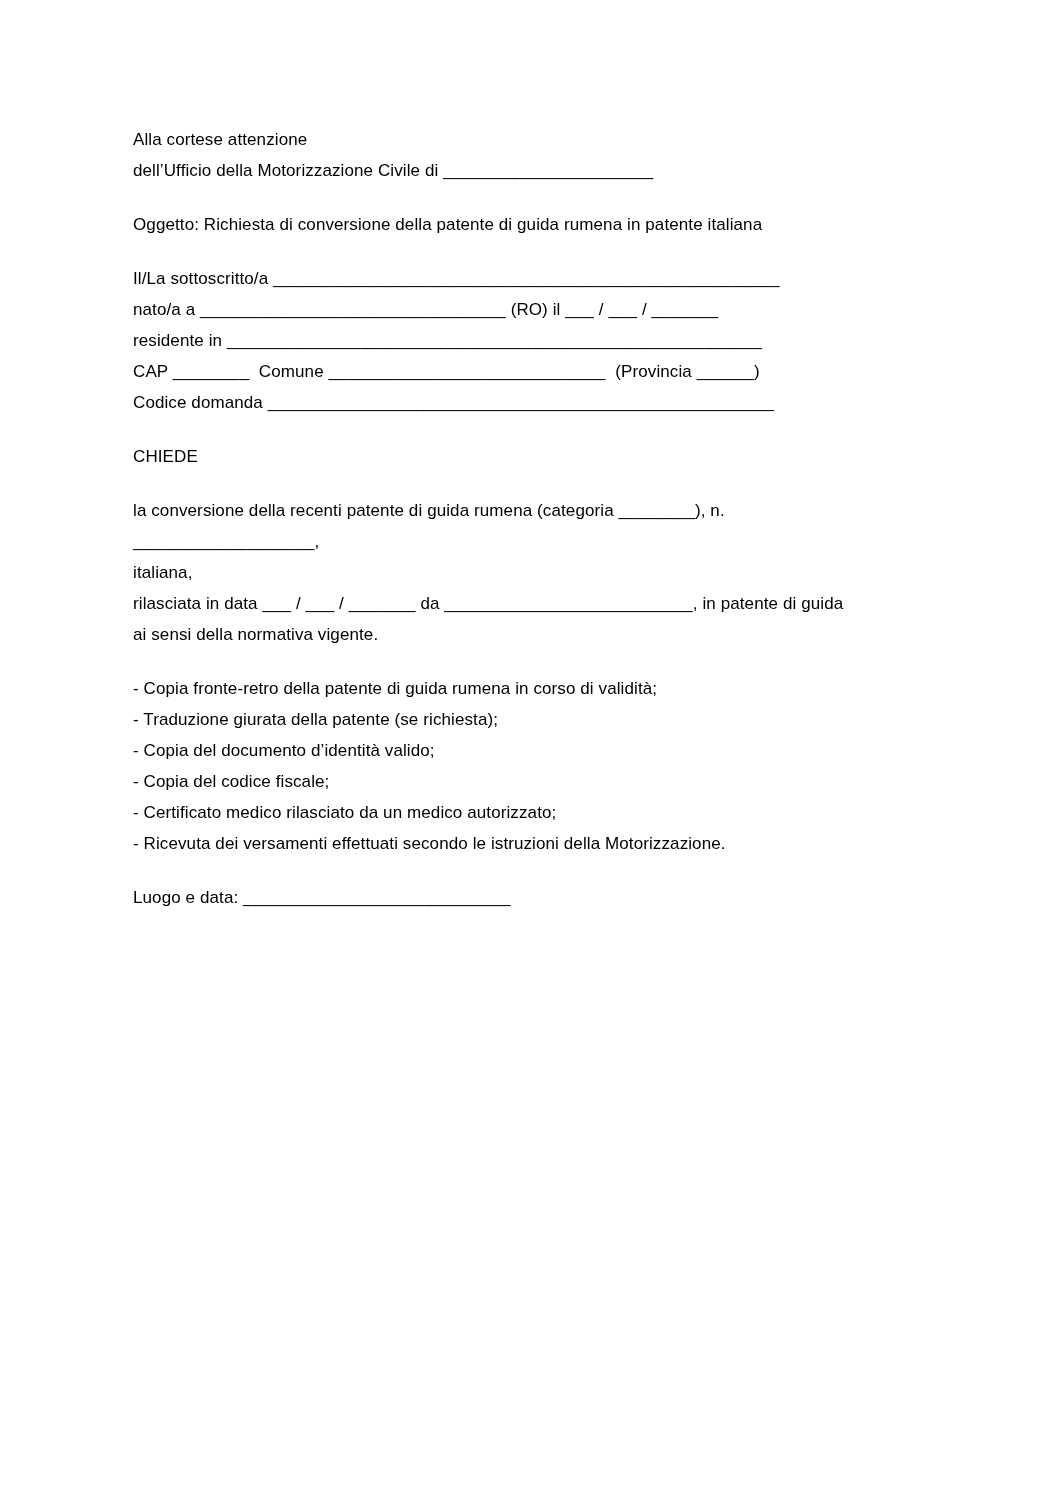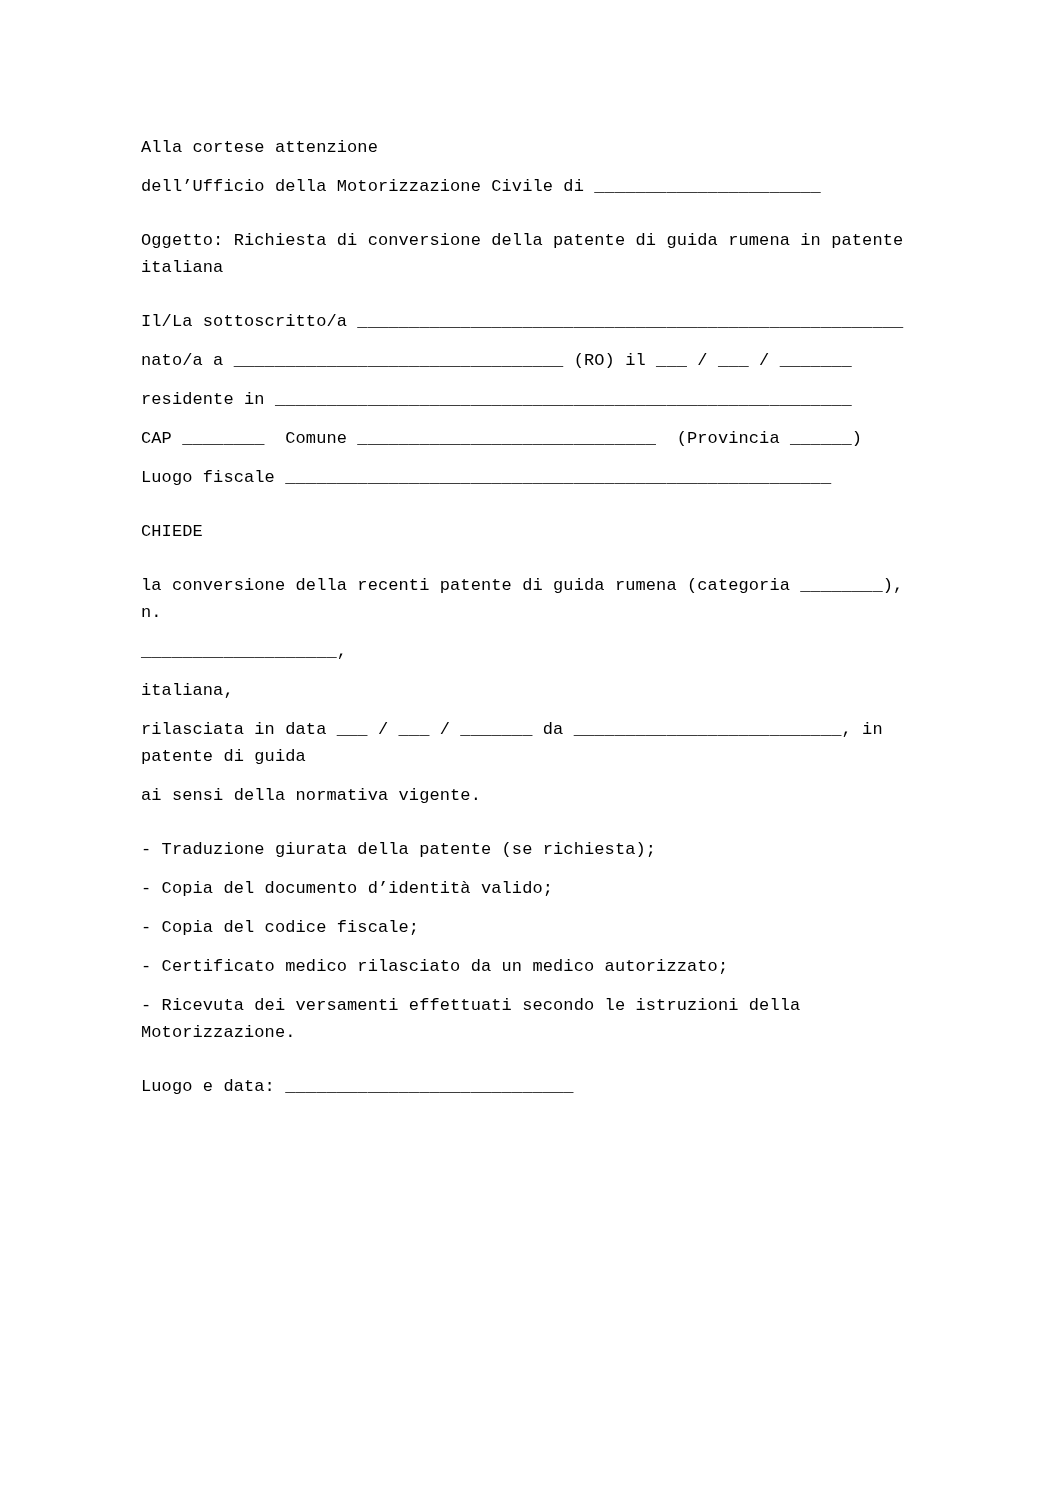--- a/index.html
+++ b/index.html
@@ -14,24 +14,23 @@
     box-sizing: border-box;
     background: #ffffff;
     padding: 122px 115px 0 129px;
     font-family: "Liberation Sans", sans-serif;
     font-size: 17px;
     line-height: 27px;
     color: #000000;
     overflow: hidden;
   }
   .page p {
-    margin: 12px;
+    margin: 4px;
     white-space: pre-wrap;
     letter-spacing: 0.1px;
-    font-family: Liberation Mono, monospace;
   }
   .gap {
     margin-top: 27px !important;
   }
 </style>
 </head>
 <body>
 
 <div class="page">
 
@@ -40,34 +39,35 @@
     <p>dell’Ufficio della Motorizzazione Civile di ______________________</p>
   </section>
 
   <p class="gap">Oggetto: Richiesta di conversione della patente di guida rumena in patente italiana</p>
 
   <section class="gap">
     <p>Il/La sottoscritto/a _____________________________________________________</p>
     <p>nato/a a ________________________________ (RO) il ___ / ___ / _______</p>
     <p>residente in ________________________________________________________</p>
     <p>CAP ________  Comune _____________________________  (Provincia ______)</p>
-    <p>Luogo fiscale _____________________________________________________</p>
+    <p>Codice domanda _____________________________________________________</p>
   </section>
 
   <p class="gap">CHIEDE</p>
 
   <section class="gap">
     <p>la conversione della recenti patente di guida rumena (categoria ________), n.</p>
     <p>___________________,</p>
     <p>italiana,</p>
     <p>rilasciata in data ___ / ___ / _______ da __________________________, in patente di guida</p>
     <p>ai sensi della normativa vigente.</p>
   </section>
 
   <section class="gap">
+    <p>- Copia fronte-retro della patente di guida rumena in corso di validità;</p>
     <p>- Traduzione giurata della patente (se richiesta);</p>
     <p>- Copia del documento d’identità valido;</p>
     <p>- Copia del codice fiscale;</p>
     <p>- Certificato medico rilasciato da un medico autorizzato;</p>
     <p>- Ricevuta dei versamenti effettuati secondo le istruzioni della Motorizzazione.</p>
   </section>
 
   <p class="gap">Luogo e data: ____________________________</p>
 
 

